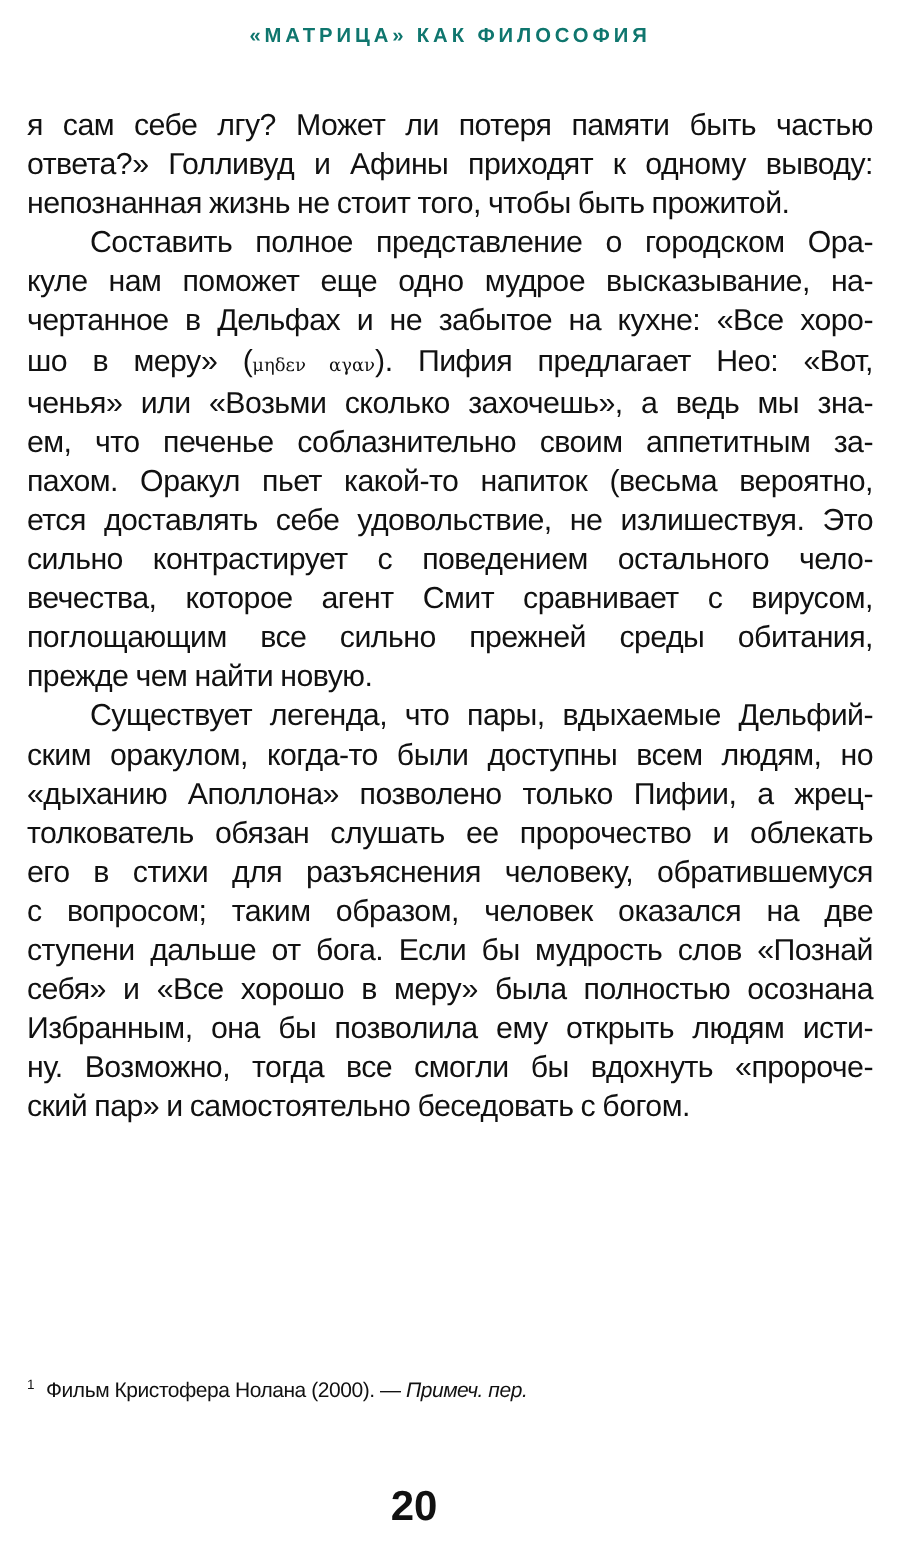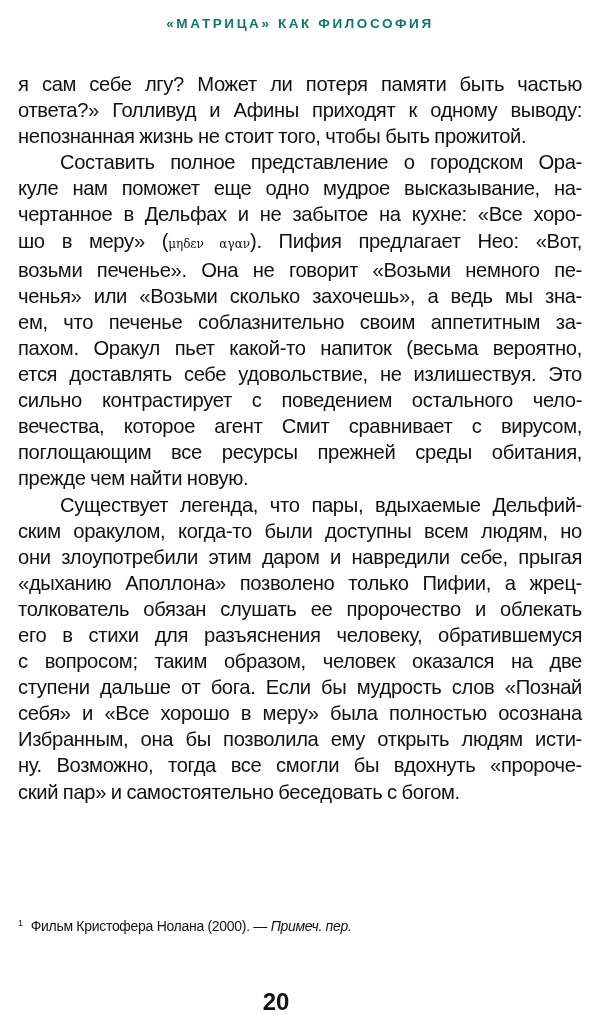--- a/index.html
+++ b/index.html
@@ -76,56 +76,54 @@
       line-height: 0;
       margin-right: 8px;
     }
     .page-number {
       position: absolute;
       top: 988px;
       left: 0;
       width: 552px;
       text-align: center;
       font-weight: bold;
-      font-size: 24px;
+      font-size: 28px;
     }
   </style>
 </head>
 <body>
 
 <div class="running-head">«МАТРИЦА» КАК ФИЛОСОФИЯ</div>
 
 <div class="body-text">
 
   <div>
     <span class="line">я сам себе лгу? Может ли потеря памяти быть частью</span>
     <span class="line">ответа?» Голливуд и Афины приходят к одному выводу:</span>
     <span class="line last">непознанная жизнь не стоит того, чтобы быть прожитой.</span>
   </div>
 
   <div>
     <span class="line indent">Составить полное представление о городском Ора-</span>
     <span class="line">куле нам поможет еще одно мудрое высказывание, на-</span>
     <span class="line">чертанное в Дельфах и не забытое на кухне: «Все хоро-</span>
     <span class="line"><span>шо в меру» (</span><span class="greek">μηδεν αγαν</span><span>). Пифия предлагает Нео: «Вот,</span></span>
-    <span class="line">возьми печенье». Она не говорит «Возьми немного пе-</span>
     <span class="line">ченья» или «Возьми сколько захочешь», а ведь мы зна-</span>
     <span class="line">ем, что печенье соблазнительно своим аппетитным за-</span>
     <span class="line">пахом. Оракул пьет какой-то напиток (весьма вероятно,</span>
     <span class="line">ется доставлять себе удовольствие, не излишествуя. Это</span>
     <span class="line">сильно контрастирует с поведением остального чело-</span>
     <span class="line">вечества, которое агент Смит сравнивает с вирусом,</span>
-    <span class="line">поглощающим все ресурсы прежней среды обитания,</span>
+    <span class="line">поглощающим все сильно прежней среды обитания,</span>
     <span class="line last">прежде чем найти новую.</span>
   </div>
 
   <div>
     <span class="line indent">Существует легенда, что пары, вдыхаемые Дельфий-</span>
     <span class="line">ским оракулом, когда-то были доступны всем людям, но</span>
-    <span class="line">они злоупотребили этим даром и навредили себе, прыгая</span>
     <span class="line">«дыханию Аполлона» позволено только Пифии, а жрец-</span>
     <span class="line">толкователь обязан слушать ее пророчество и облекать</span>
     <span class="line">его в стихи для разъяснения человеку, обратившемуся</span>
     <span class="line">с вопросом; таким образом, человек оказался на две</span>
     <span class="line">ступени дальше от бога. Если бы мудрость слов «Познай</span>
     <span class="line">себя» и «Все хорошо в меру» была полностью осознана</span>
     <span class="line">Избранным, она бы позволила ему открыть людям исти-</span>
     <span class="line">ну. Возможно, тогда все смогли бы вдохнуть «пророче-</span>
     <span class="line last">ский пар» и самостоятельно беседовать с богом.</span>
   </div>

